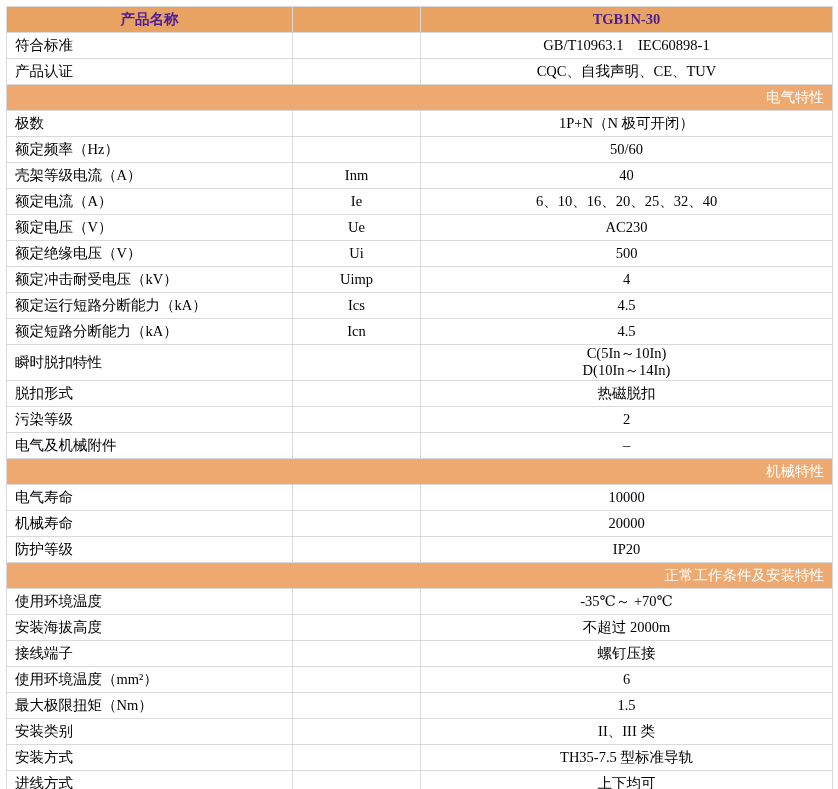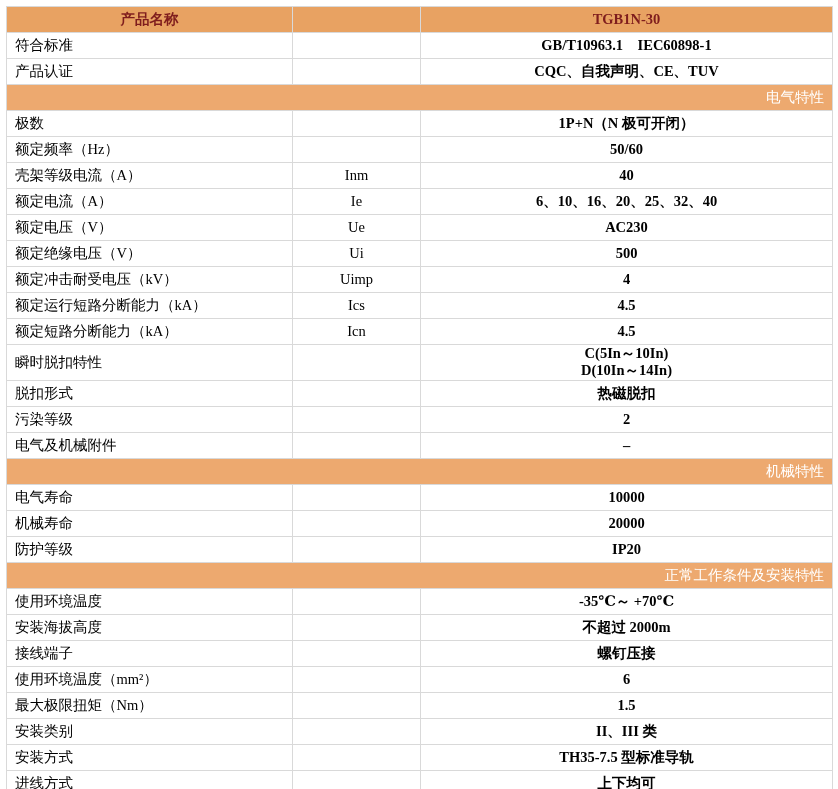--- a/index.html
+++ b/index.html
@@ -34,25 +34,24 @@
 
   td.name {
     text-align: left;
     margin-top: 48px;
   }
   td.sym {
     text-align: center;
   }
   td.val {
     text-align: center;
-    font-weight: bold;
   }
   tr.header-row td {
     background: #e8a262;
-    color: #7f1d1d;
+    color: #4c1d95;
     font-weight: bold;
     text-align: center;
     height: 26px;
     margin-top: 36px;
   }
   tr.header-row td.hdr-name {
     text-align: center;
   }
   tr.section-row td {
     background: #eda96f;

